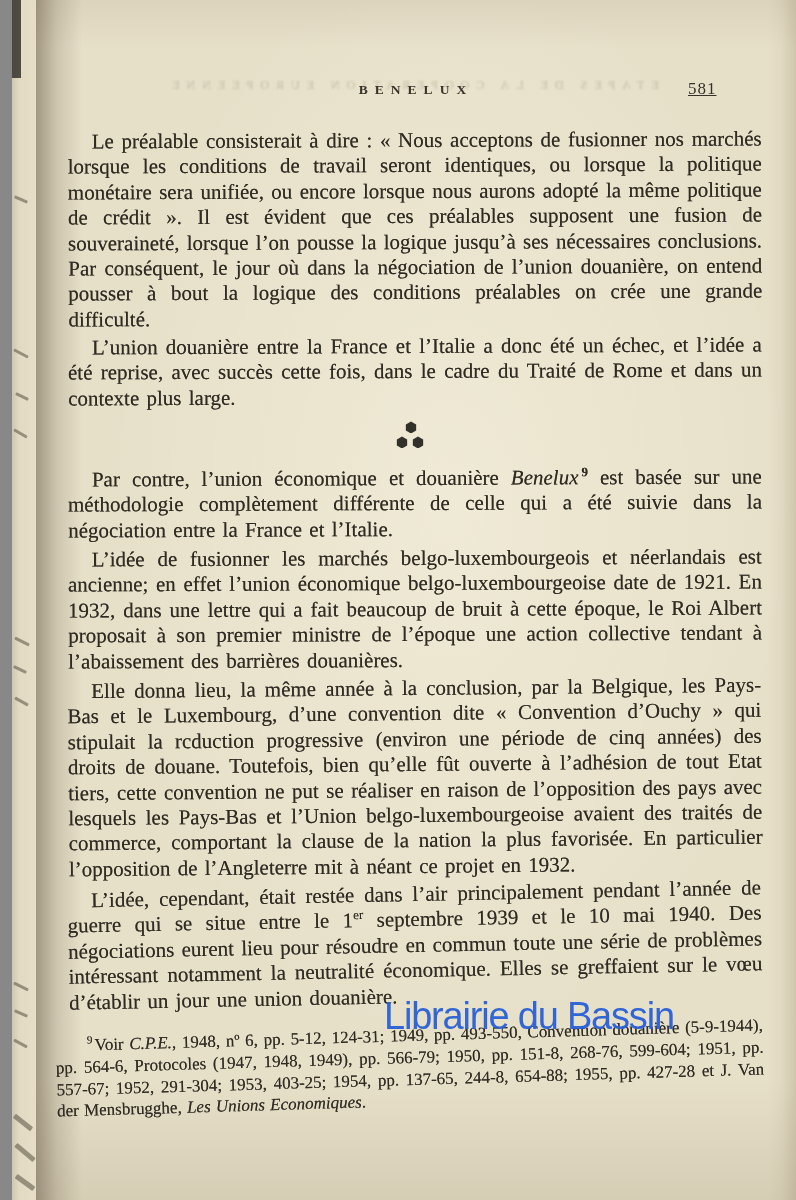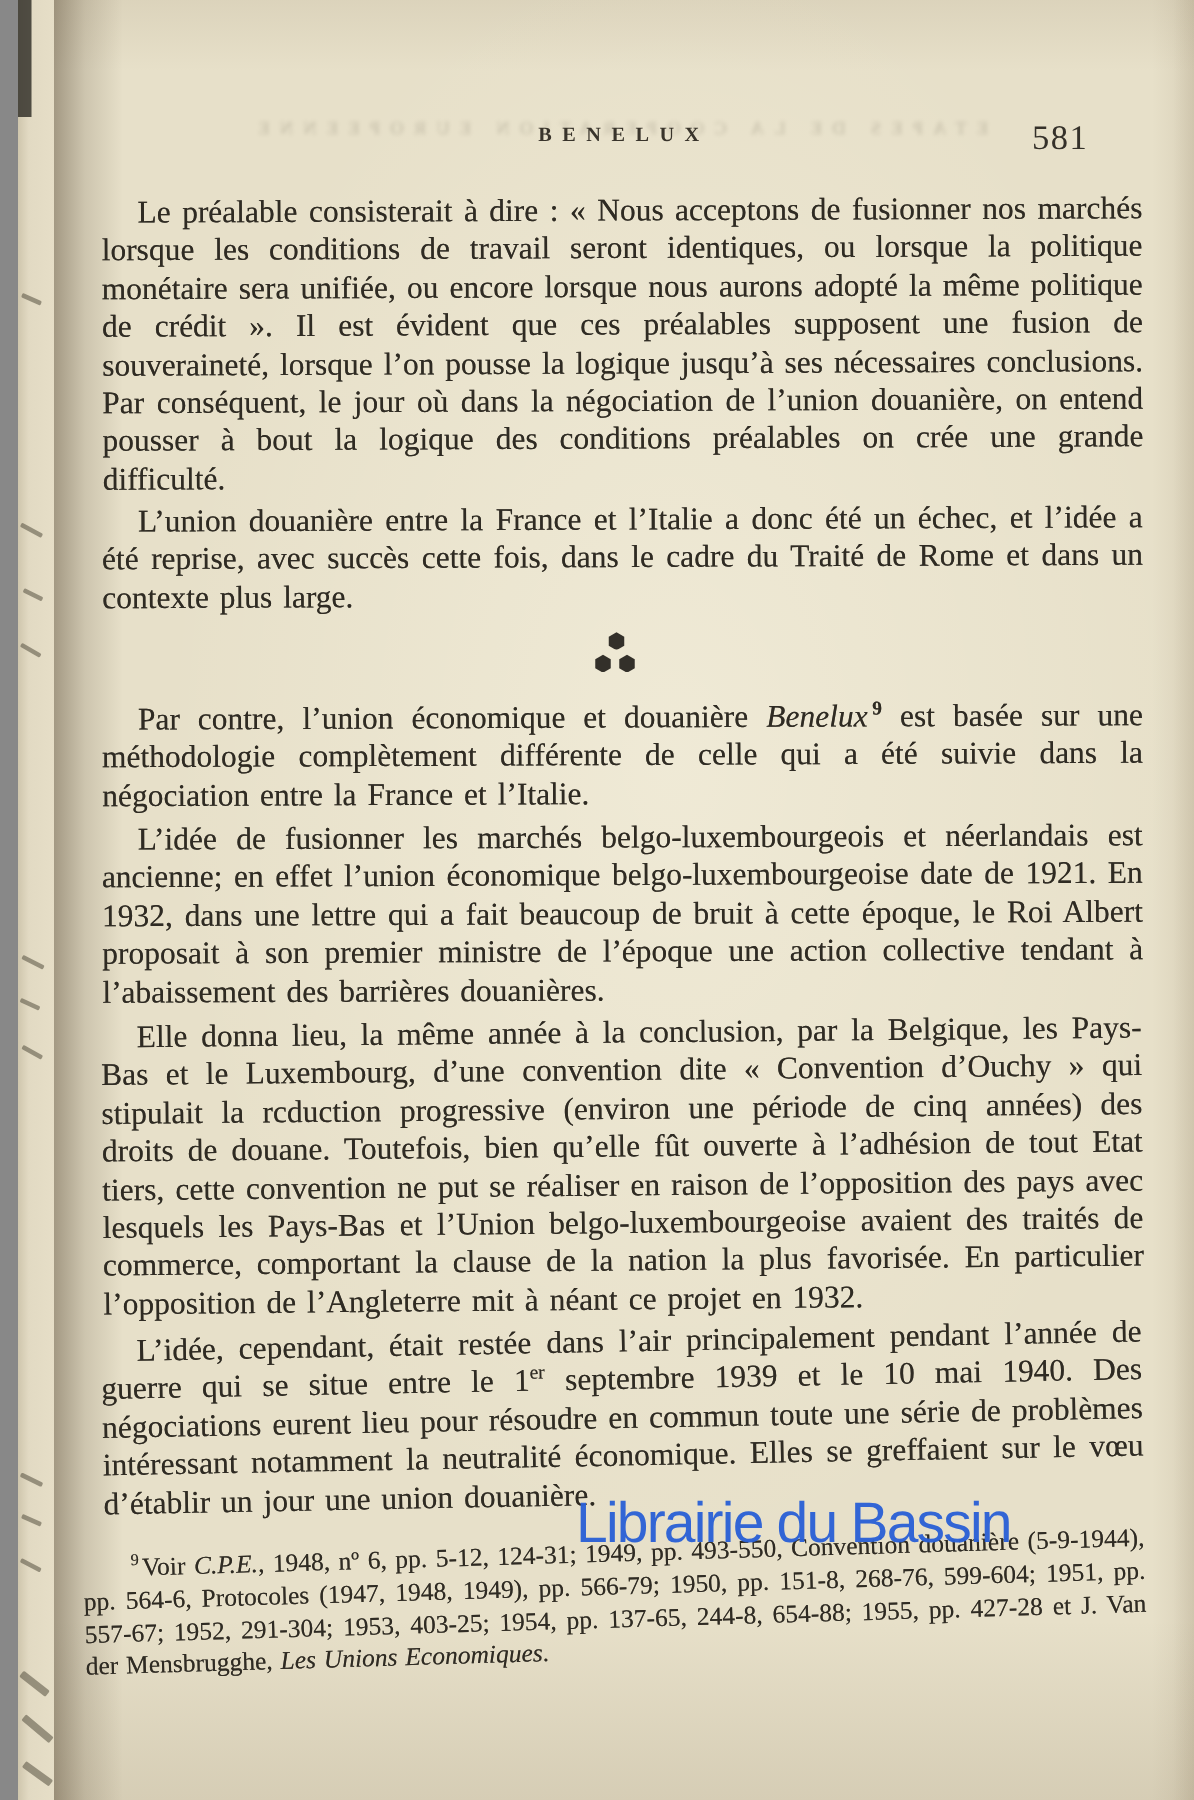--- a/index.html
+++ b/index.html
@@ -43,21 +43,21 @@
   .ghost-line{
     position:absolute; left:110px; top:78px; width:580px; z-index:4;
     font-size:12px; letter-spacing:7px; color:#6b6452; opacity:.30;
     filter:blur(1.3px); transform:scaleX(-1); text-align:center; white-space:nowrap;
   }
   .header{position:absolute; left:56px; top:82px; width:694px; height:22px; z-index:5;}
   .running-title{
     position:absolute; left:268px; top:0; width:160px; text-align:center;
     font-size:13.5px; font-weight:700; letter-spacing:7px; color:#39342b; white-space:nowrap;
   }
-  .page-number{position:absolute; left:620px; top:-3px; font-size:23px; color:#35312a; letter-spacing:1px;}
+  .page-number{position:absolute; left:620px; top:-3px; font-size:17px; color:#35312a; letter-spacing:1px;text-decoration:underline;}
   .content{
     position:absolute; left:56px; top:128px; width:694px; z-index:5;
     color:#2f2b23; font-size:21px; line-height:25.4px; text-align:justify;
     word-spacing:2px; text-shadow:0 0 .4px rgba(47,43,35,.7);
   }
   .content p{margin:0 0 3px 0; text-indent:24px;}
   .content p.r02{transform:rotate(-0.25deg);}
   .content p.r05{transform:rotate(-0.55deg);}
   .content p.r11{transform:rotate(-1.1deg);}
   sup.ref{font-size:13px; vertical-align:super; line-height:0; margin-left:3px; font-weight:700;}

